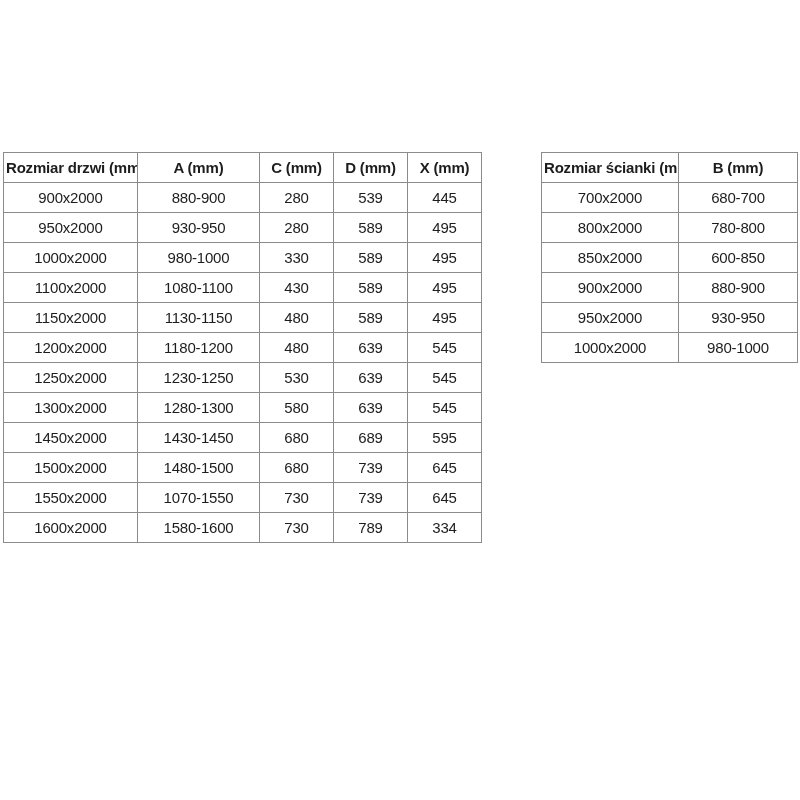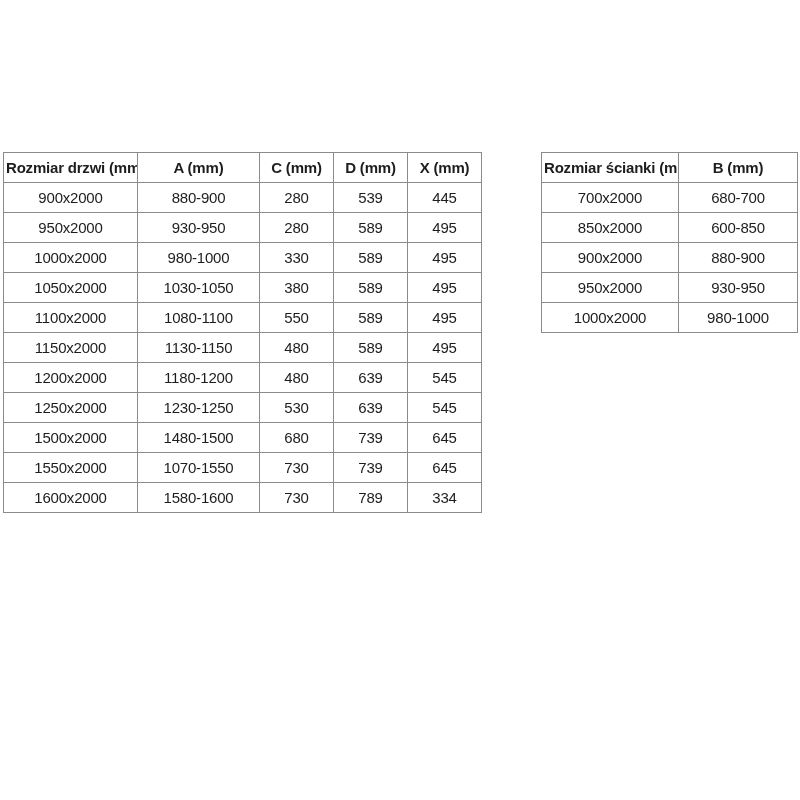--- a/index.html
+++ b/index.html
@@ -93,30 +93,23 @@
           <td>495</td>
         </tr>
         <tr>
           <td>1000x2000</td>
           <td>980-1000</td>
           <td>330</td>
           <td>589</td>
           <td>495</td>
         </tr>
         <tr>
-          <td>1050x2000</td>
-          <td>1030-1050</td>
-          <td>380</td>
-          <td>589</td>
-          <td>495</td>
-        </tr>
-        <tr>
           <td>1100x2000</td>
           <td>1080-1100</td>
-          <td>550</td>
+          <td>430</td>
           <td>589</td>
           <td>495</td>
         </tr>
         <tr>
           <td>1150x2000</td>
           <td>1130-1150</td>
           <td>480</td>
           <td>589</td>
           <td>495</td>
         </tr>
@@ -126,20 +119,34 @@
           <td>480</td>
           <td>639</td>
           <td>545</td>
         </tr>
         <tr>
           <td>1250x2000</td>
           <td>1230-1250</td>
           <td>530</td>
           <td>639</td>
           <td>545</td>
+        </tr>
+        <tr>
+          <td>1300x2000</td>
+          <td>1280-1300</td>
+          <td>580</td>
+          <td>639</td>
+          <td>545</td>
+        </tr>
+        <tr>
+          <td>1450x2000</td>
+          <td>1430-1450</td>
+          <td>680</td>
+          <td>689</td>
+          <td>595</td>
         </tr>
         <tr>
           <td>1500x2000</td>
           <td>1480-1500</td>
           <td>680</td>
           <td>739</td>
           <td>645</td>
         </tr>
         <tr>
           <td>1550x2000</td>
@@ -168,20 +175,24 @@
           <th>Rozmiar ścianki (mm)</th>
           <th>B (mm)</th>
         </tr>
     </thead>
     <tbody>
         <tr>
           <td>700x2000</td>
           <td>680-700</td>
         </tr>
         <tr>
+          <td>800x2000</td>
+          <td>780-800</td>
+        </tr>
+        <tr>
           <td>850x2000</td>
           <td>600-850</td>
         </tr>
         <tr>
           <td>900x2000</td>
           <td>880-900</td>
         </tr>
         <tr>
           <td>950x2000</td>
           <td>930-950</td>

